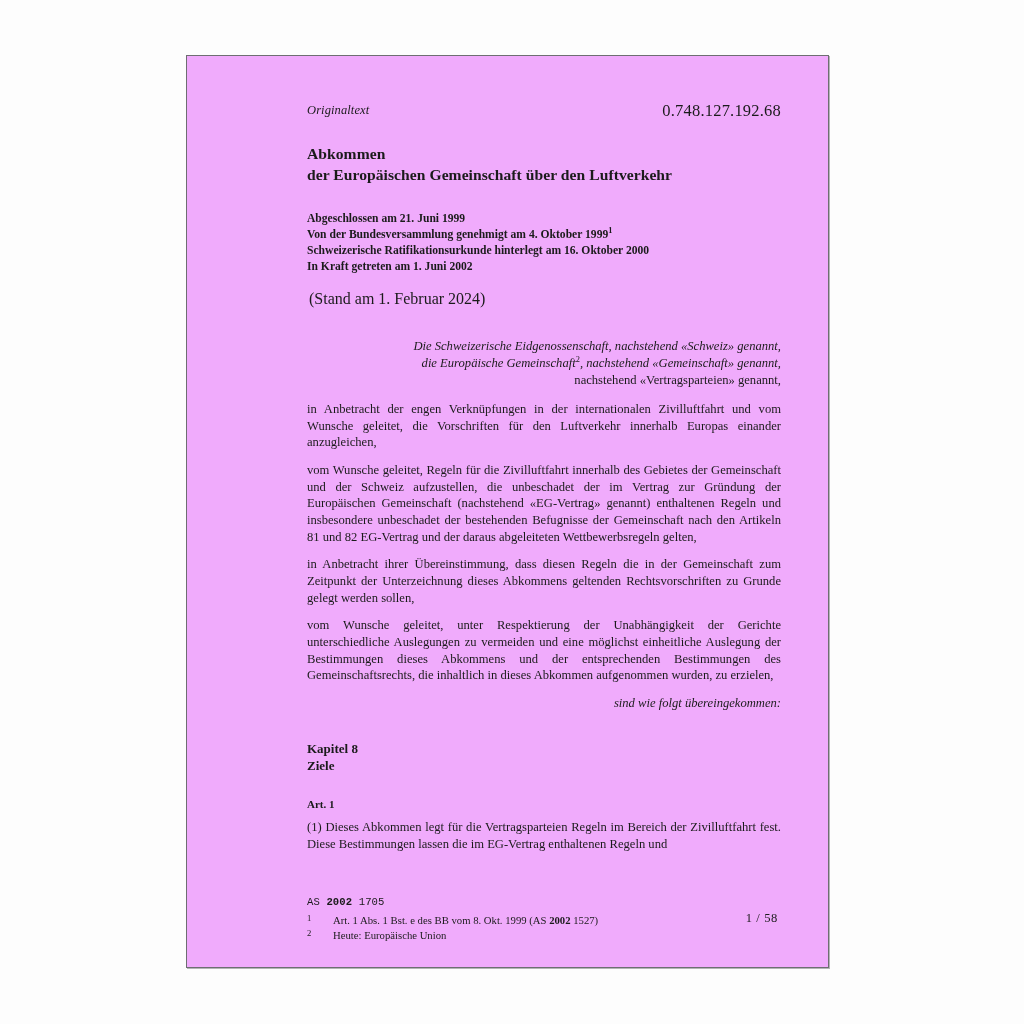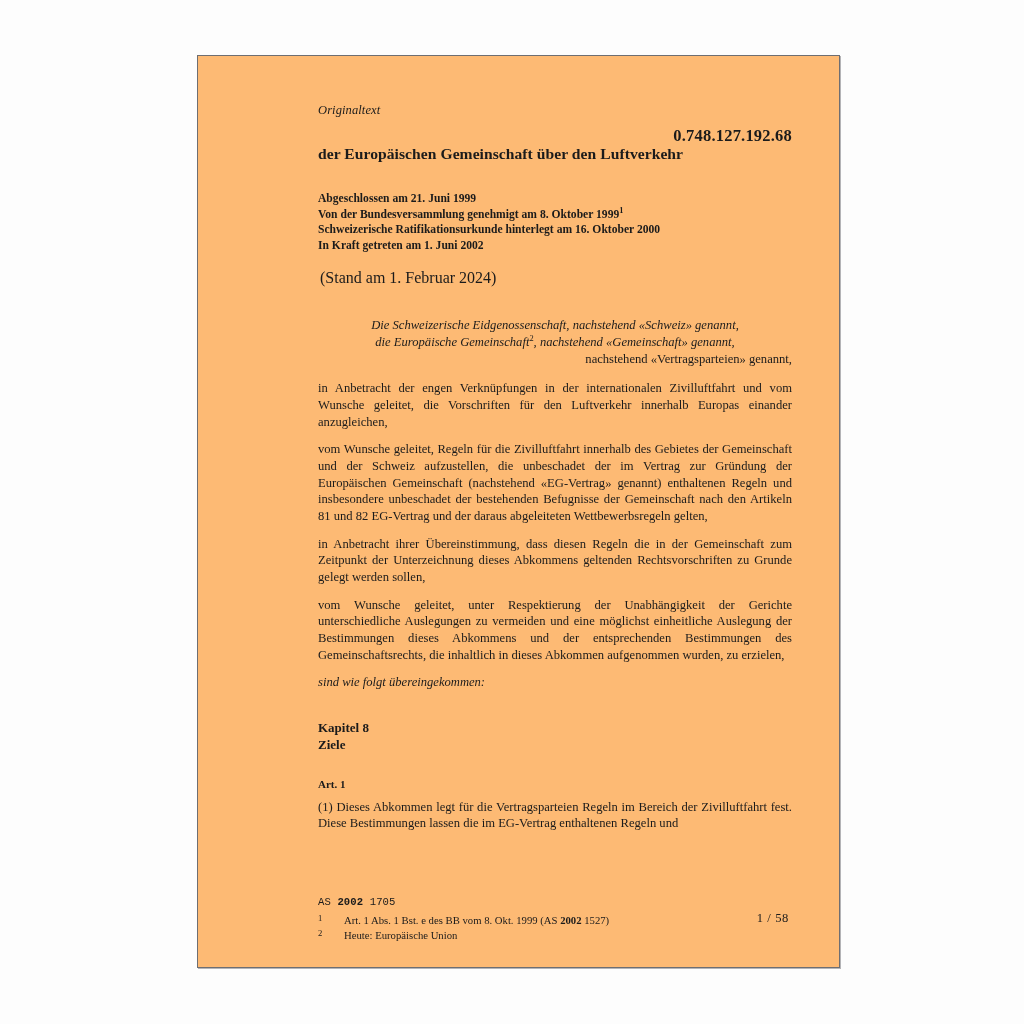--- a/index.html
+++ b/index.html
@@ -12,25 +12,25 @@
     height: 1024px;
     background: #fdfdfd;
     font-family: "Liberation Serif", "DejaVu Serif", serif;
     color: #1b1b1b;
     overflow: hidden;
   }
 
   
   .page-sheet {
     position: absolute;
-    left: 197px;
+    left: 186px;
     top: 55px;
     width: 643px;
     height: 913px;
-    background: #fdba74;
+    background: #f0abfc;
     border: 1px solid #6e6e72;
     box-sizing: border-box;
     box-shadow: 1px 1px 0 0 rgba(120,120,125,0.55);
   }
 
   .page-inner {
     position: absolute;
     left: 120px;
     top: 0;
     width: 474px;
@@ -47,24 +47,23 @@
   .originaltext {
     font-style: italic;
     font-size: 12.5px;
     letter-spacing: 0.1px;
     line-height: 1;
   }
   .sr-number {
     position: absolute;
     right: 0;
     top: 45px;
-    font-weight: bold;
+    font-weight: normal;
     font-size: 16.5px;
     letter-spacing: 0.2px;
-    margin-top: 25px;
   }
 
   
   .doc-title {
     font-weight: bold;
     font-size: 15.6px;
     line-height: 1.33;
     letter-spacing: 0.05px;
     margin: 0;
     padding-top: 2px;
@@ -96,32 +95,32 @@
     font-size: 12.6px;
     line-height: 1.325;
     text-align: justify;
     text-justify: inter-word;
     hyphens: manual;
   }
   p.para:last-child { margin-bottom: 0; }
 
   p.preamble-it {
     font-style: italic;
-    text-align: center;
+    text-align: right;
     margin-bottom: 0;
     line-height: 1.36;
   }
   p.preamble-roman {
     text-align: right;
     margin-bottom: 12px;
     line-height: 1.36;
   }
   p.closing-it {
     font-style: italic;
-    text-align: left;
+    text-align: right;
   }
 
   sup.fn {
     font-size: 8.4px;
     vertical-align: super;
     line-height: 0;
     font-style: normal;
   }
 
   
@@ -186,26 +185,27 @@
 
 <div class="page-sheet">
   <div class="page-inner">
 
     <div class="masthead">
       <div class="originaltext">Originaltext</div>
       <div class="sr-number">0.748.127.192.68</div>
     </div>
 
     <h1 class="doc-title">
+      <span class="tline">Abkommen</span>
       <span class="tline">der Europäischen Gemeinschaft über den Luftverkehr</span>
     </h1>
 
     <div class="dates">
       <span class="dline">Abgeschlossen am 21. Juni 1999</span>
-      <span class="dline"><span>Von der Bundesversammlung genehmigt am 8. Oktober 1999</span><sup class="fn">1</sup></span>
+      <span class="dline"><span>Von der Bundesversammlung genehmigt am 4. Oktober 1999</span><sup class="fn">1</sup></span>
       <span class="dline">Schweizerische Ratifikationsurkunde hinterlegt am 16. Oktober 2000</span>
       <span class="dline">In Kraft getreten am 1. Juni 2002</span>
     </div>
     <div class="stand">(Stand am 1. Februar 2024)</div>
 
     <div class="body-block">
 
       <p class="para preamble-it">Die Schweizerische Eidgenossenschaft, nachstehend «Schweiz» genannt,</p>
 
       <p class="para preamble-it"><span>die Europäische Gemeinschaft</span><sup class="fn">2</sup><span>, nachstehend «Gemeinschaft» genannt,</span></p>

